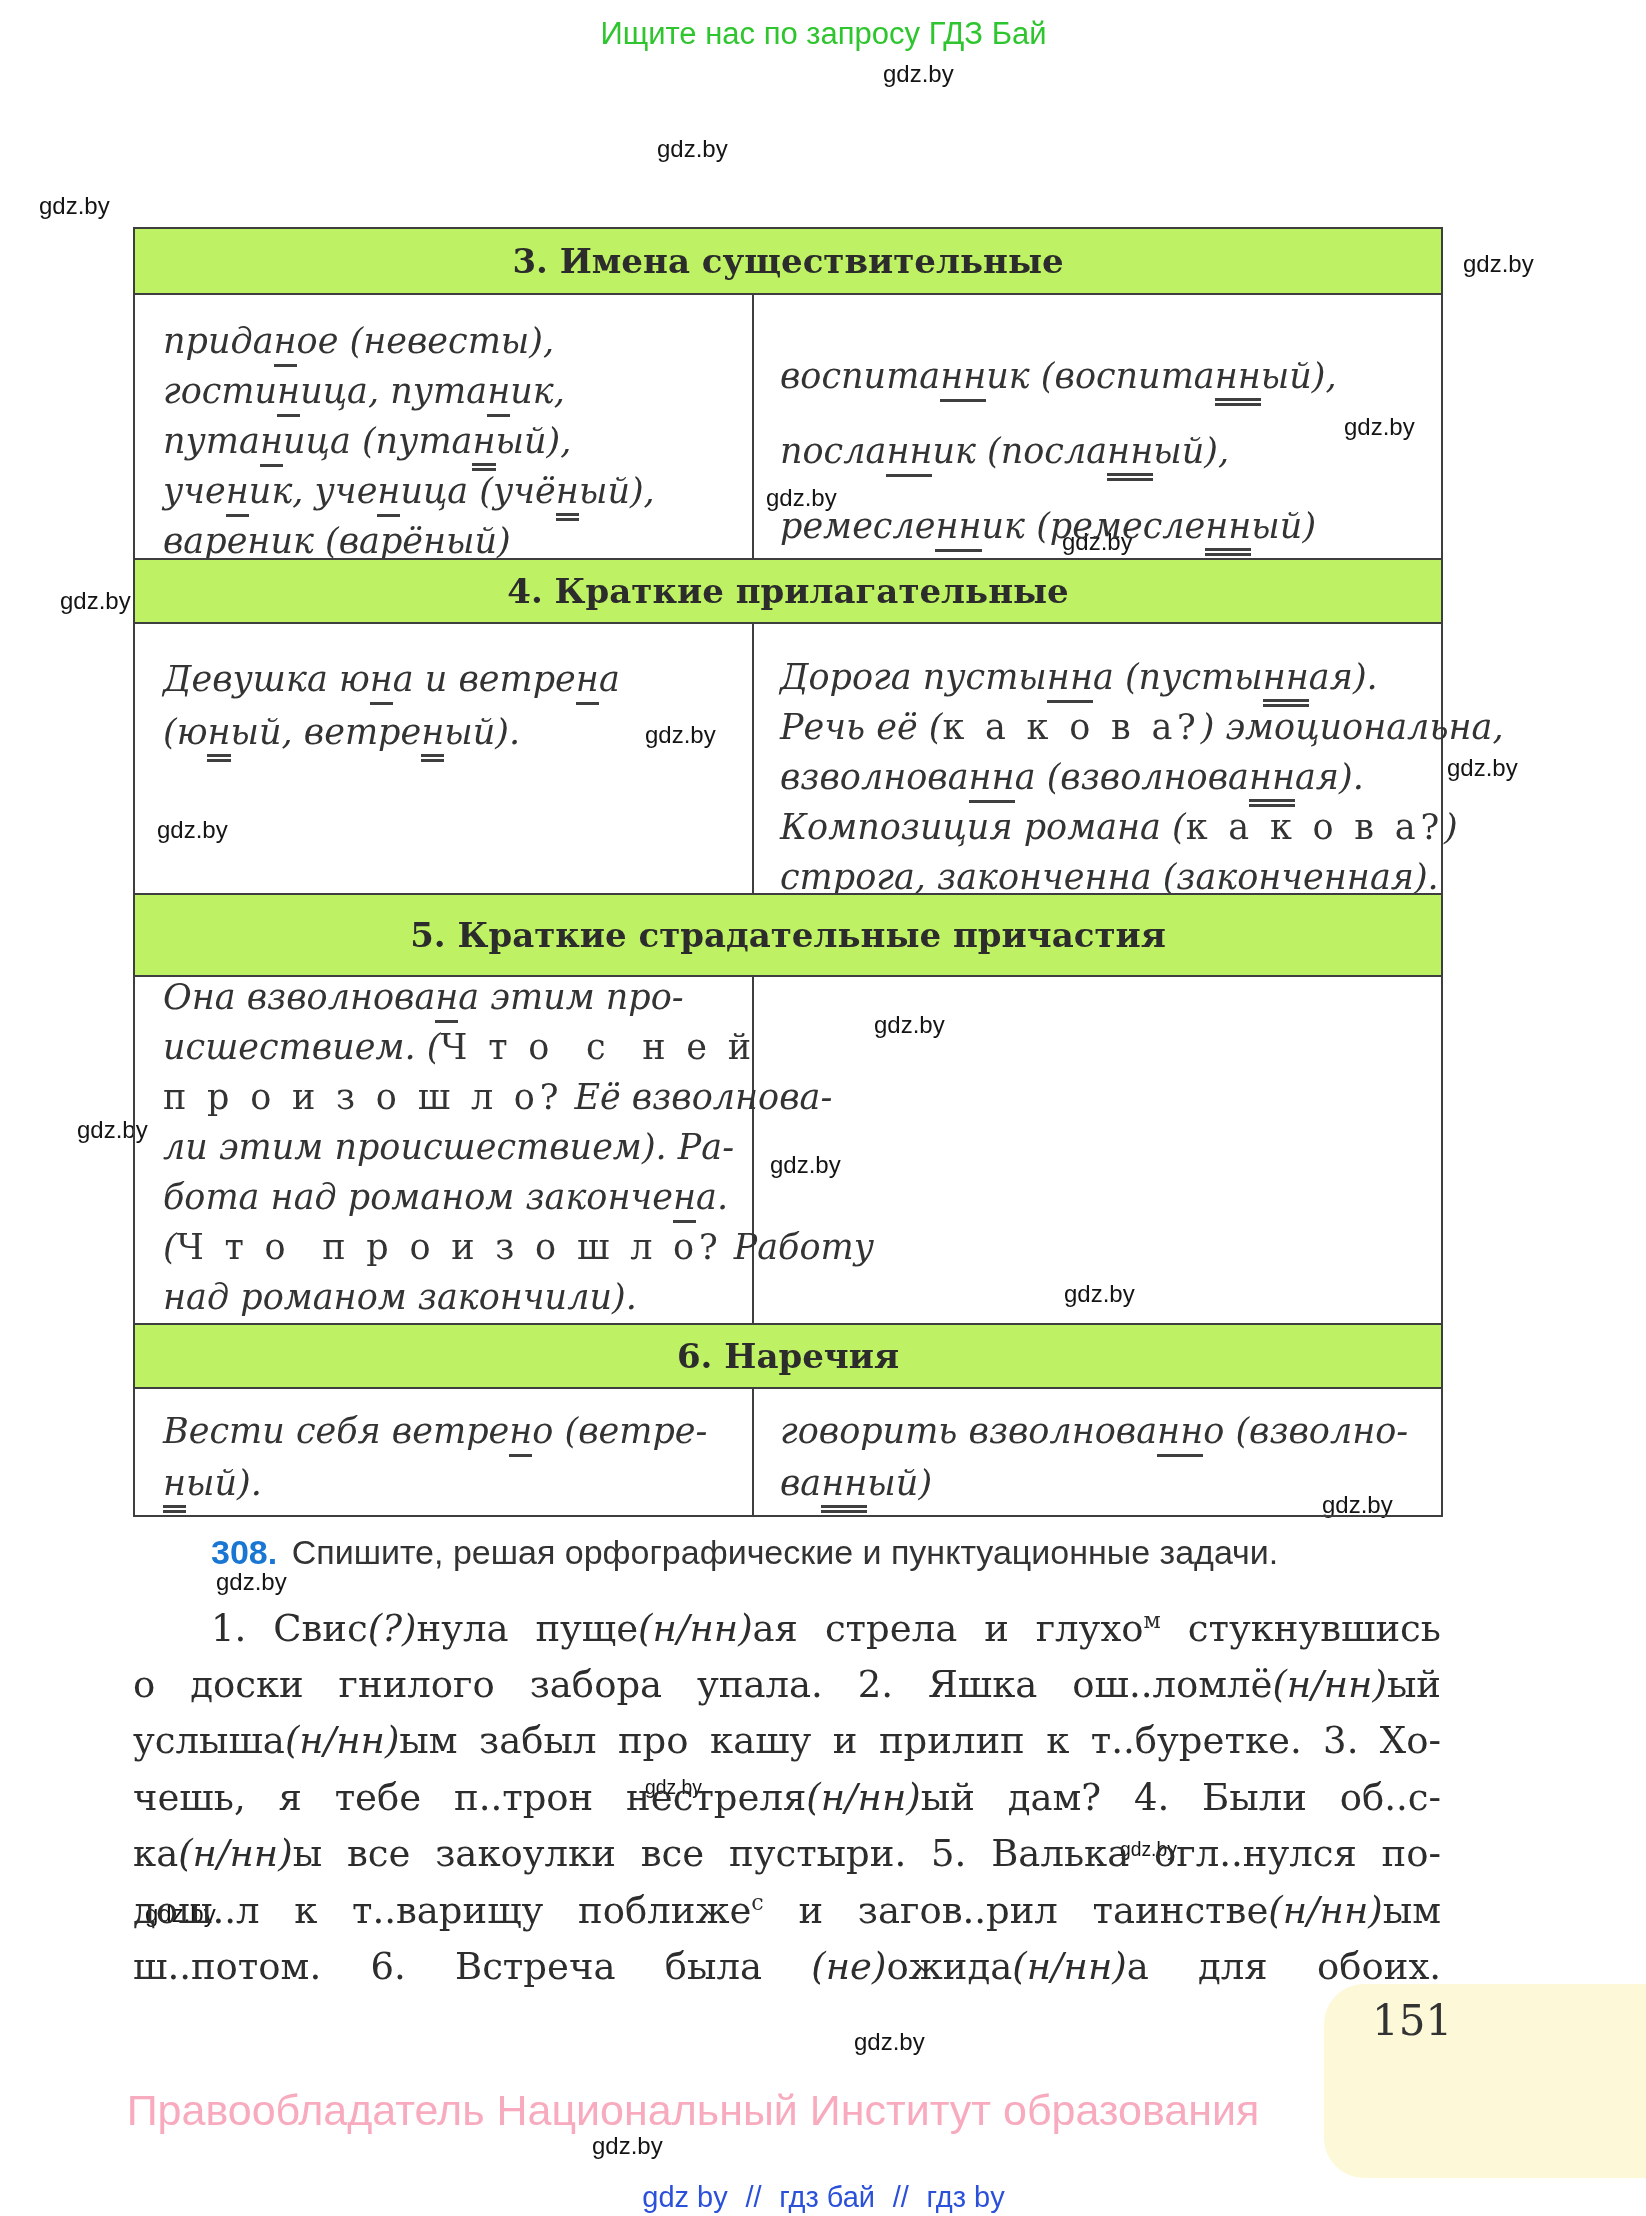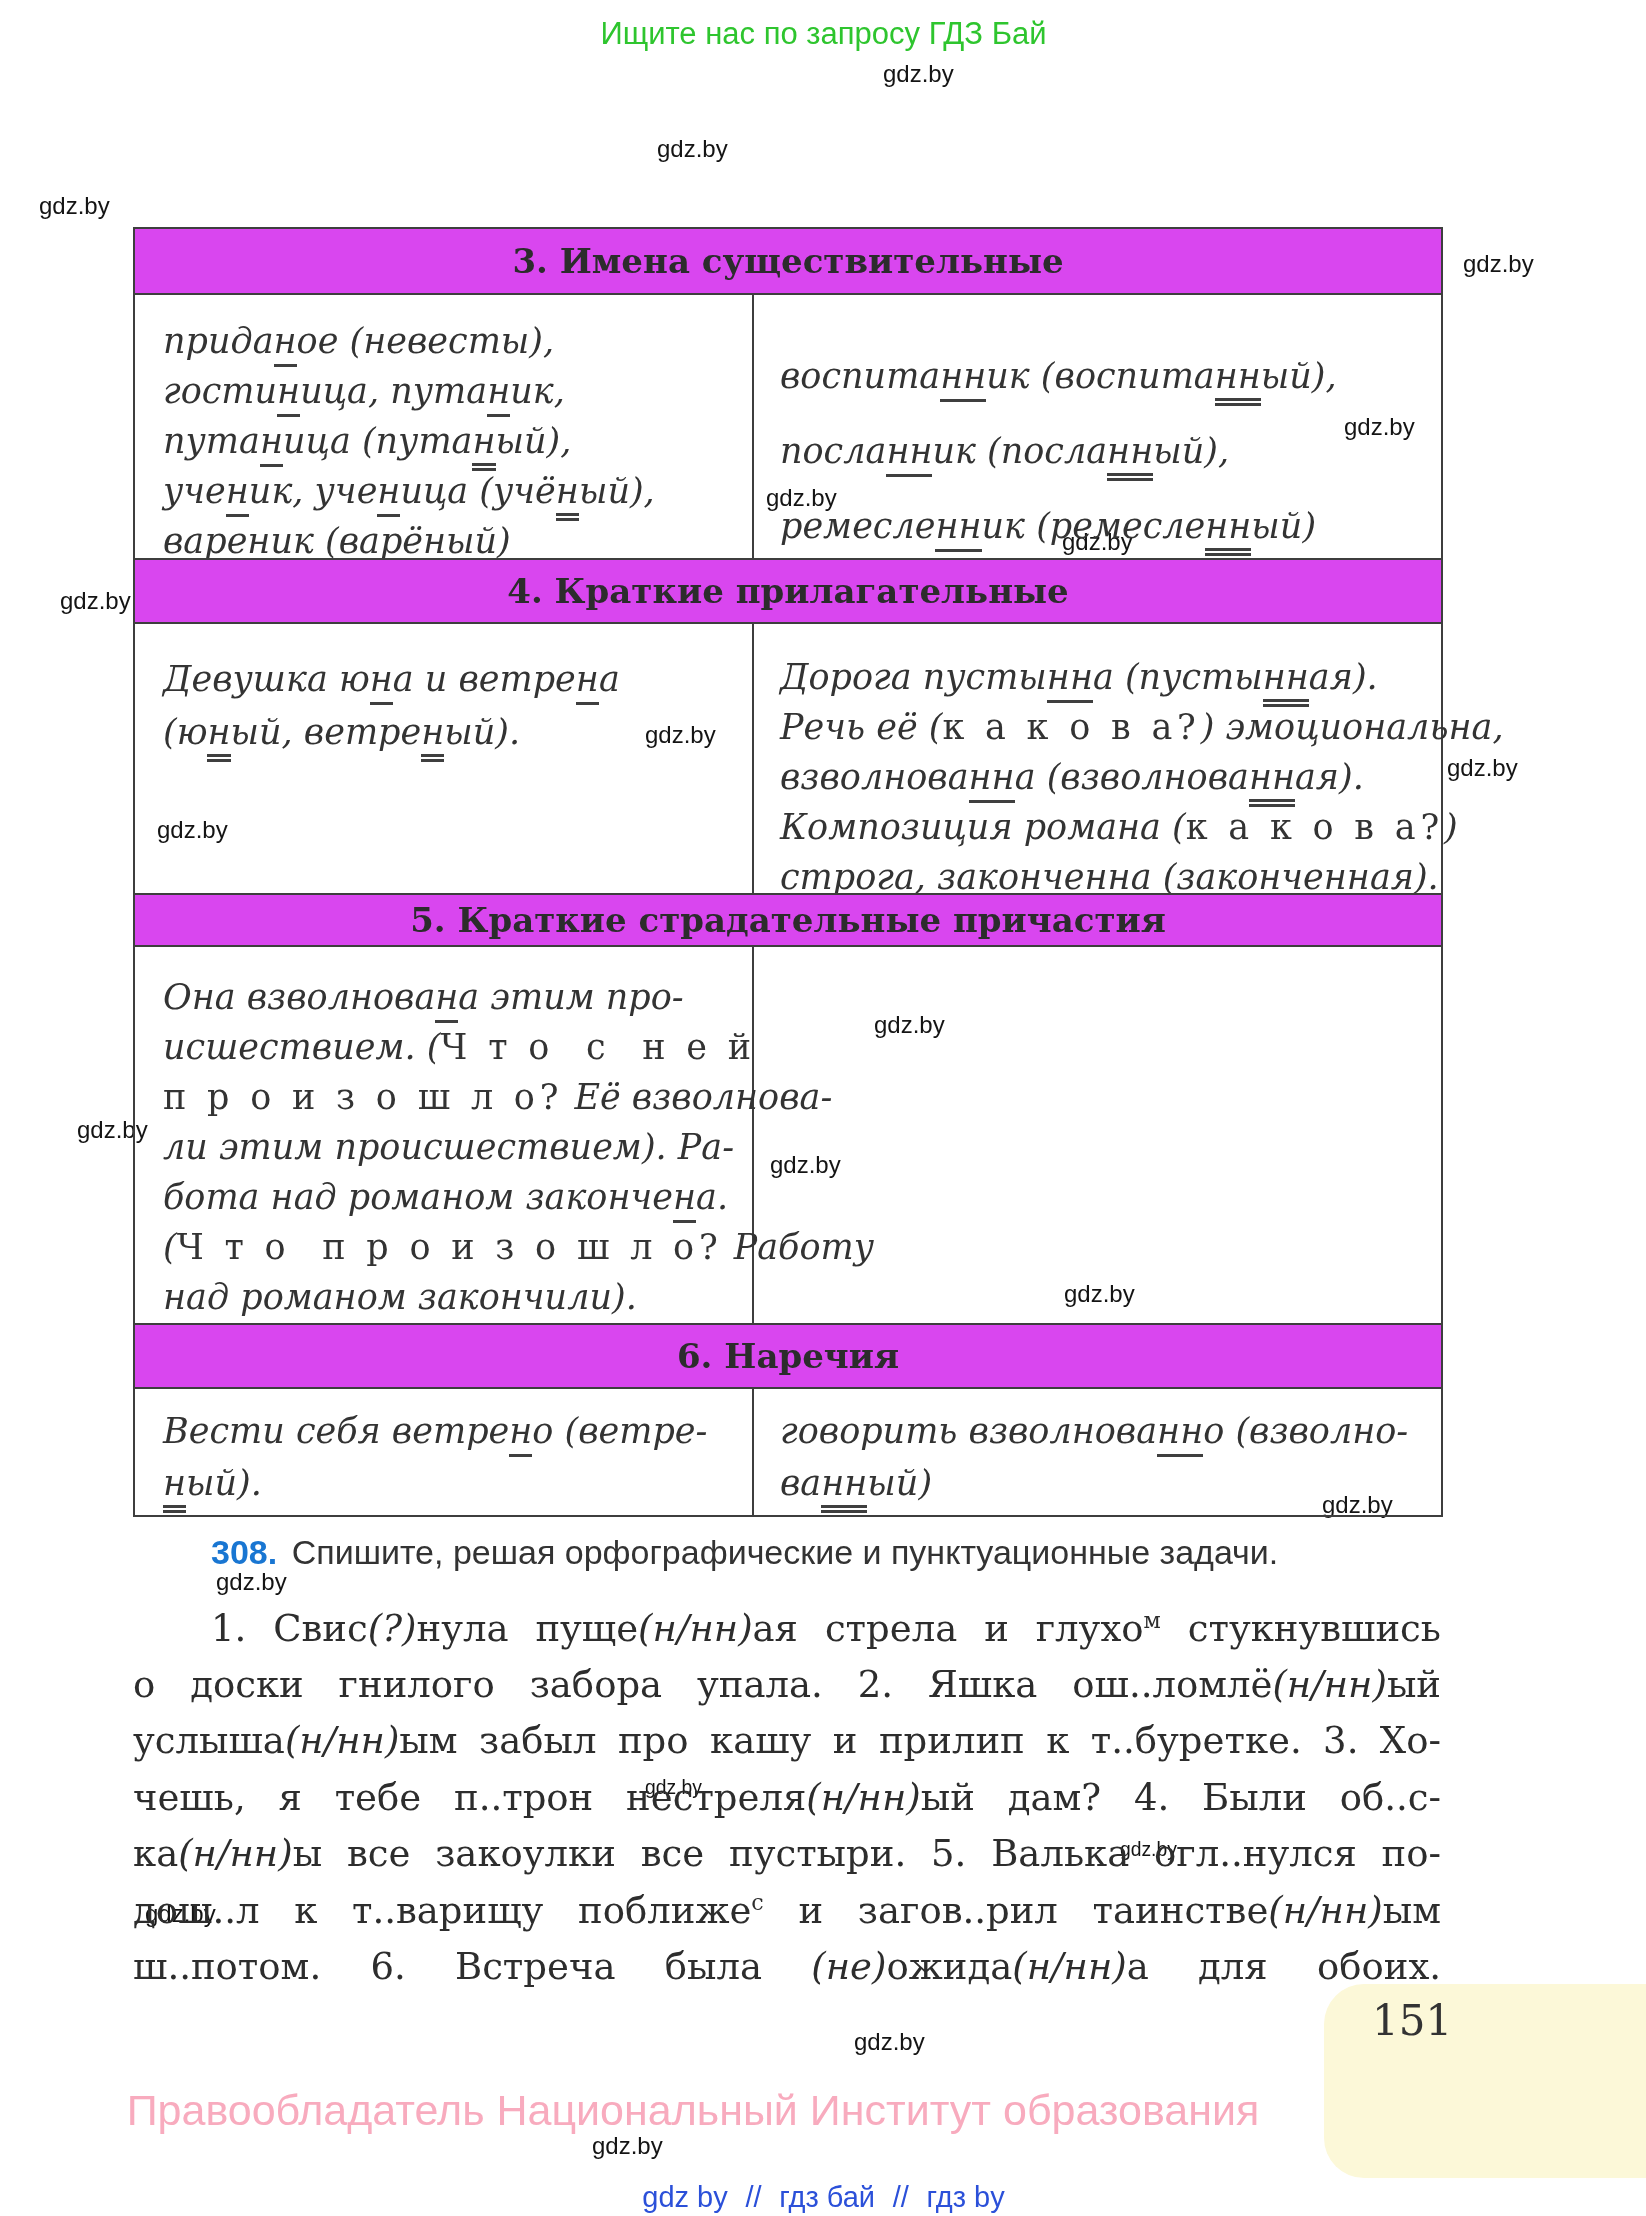--- a/index.html
+++ b/index.html
@@ -12,26 +12,26 @@
 
   
   .wm{position:absolute;font-family:"Liberation Sans",sans-serif;font-size:24px;color:#141414;white-space:nowrap;}
   .wm-sm{font-size:19.3px;}
 
   
   .gtable{position:absolute;left:133px;top:227px;width:1306px;height:1286px;
       border:2.4px solid #3e3e3e;box-sizing:content-box;}
   .vdiv{position:absolute;left:617px;top:0;bottom:0;width:2.4px;background:#3e3e3e;z-index:1;}
   .trow{position:absolute;left:0;width:100%;box-sizing:border-box;}
-  .rh{background:#d946ef;border-top:2.4px solid #3e3e3e;border-bottom:2.4px solid #3e3e3e;
+  .rh{background:#bef264;border-top:2.4px solid #3e3e3e;border-bottom:2.4px solid #3e3e3e;
       display:flex;align-items:center;justify-content:center;z-index:2;
       font-weight:bold;font-size:34px;color:#2c2c2c;}
   .rh3{top:0;height:66px;border-top:none;}
   .rh4{top:329px;height:66px;}
-  .rh5{top:664px;height:54px;}
+  .rh5{top:664px;height:84px;}
   .rh6{top:1094px;height:66px;}
   .rc{z-index:2;}
   .cell{position:absolute;top:0;bottom:0;box-sizing:border-box;font-style:italic;font-size:35px;color:#333;}
   .cell-l{left:28px;width:564px;}
   .cell-r{left:645px;width:633px;}
   .tline{white-space:nowrap;}
   .c3l{padding-top:21px;line-height:50px;}
   .c3r{padding-top:44px;line-height:75px;}
   .c4l{padding-top:29px;line-height:53px;}
   .c4r{padding-top:28px;line-height:50px;}

